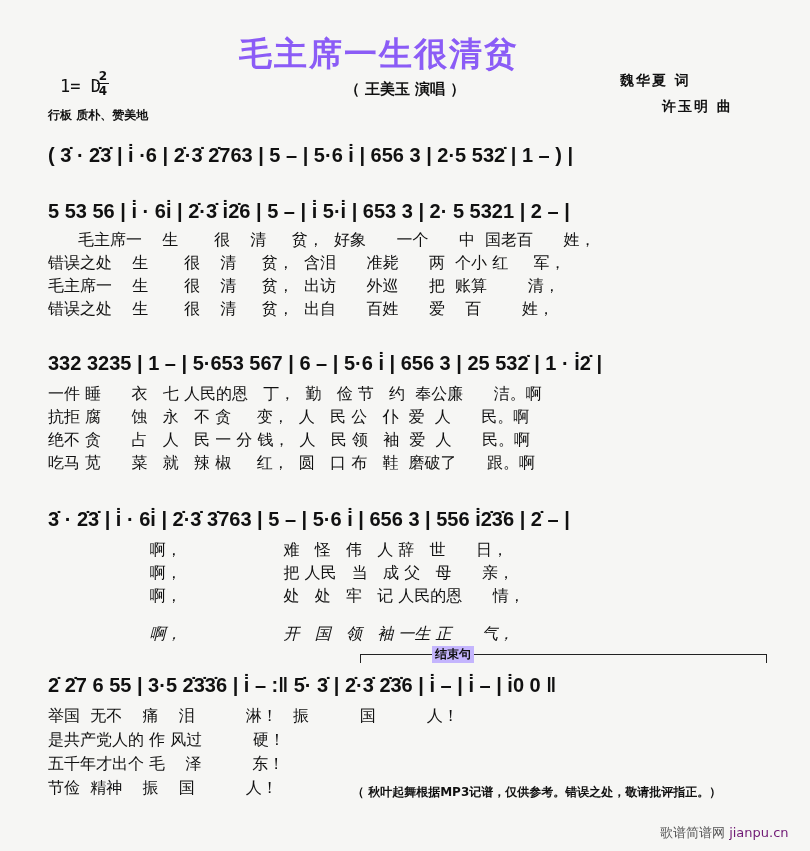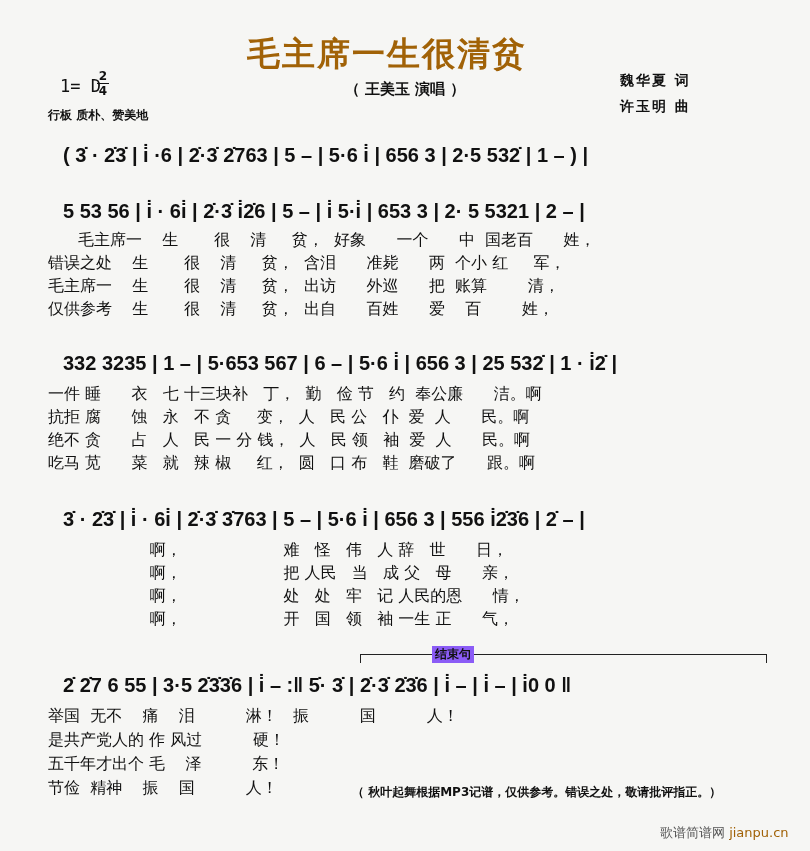--- a/index.html
+++ b/index.html
@@ -1,77 +1,77 @@
 <!DOCTYPE html>
 <html><head>
 <meta charset="utf-8">
 <style>
   html,body{margin:0;padding:0;}
   body{width:810px;height:851px;background:#f6f6f4;position:relative;overflow:hidden;
        font-family:"DejaVu Sans",sans-serif;color:#111;}
   .abs{position:absolute;}
-  .title{left:16px;width:742px;top:32px;text-align:center;font-size:33px;font-weight:bold;color:#a16207;letter-spacing:2px;}
+  .title{left:8px;width:742px;top:32px;text-align:center;font-size:33px;font-weight:bold;color:#8b5cf6;letter-spacing:2px;}
   .subtitle{left:0;width:810px;top:80px;text-align:center;font-size:15px;font-weight:bold;}
   .key{left:60px;top:76px;font-size:17px;font-family:"DejaVu Sans Mono",monospace;}
   .timesig{left:97px;top:70px;font-size:12px;font-weight:bold;line-height:12px;text-align:center;width:12px;}
   .timesig .line{border-top:1.5px solid #111;margin:1px 0;}
   .tempo{left:48px;top:107px;font-size:12px;font-weight:bold;}
   .credit{left:620px;font-size:14px;font-weight:bold;letter-spacing:2px;}
   .row{position:absolute;left:0;width:810px;}
-  .notes{position:absolute;left:48px;height:26px;font-family:"Liberation Sans",sans-serif;font-weight:bold;font-size:20px;white-space:nowrap;margin-left:15px;}
+  .notes{position:absolute;left:48px;height:26px;font-family:"Liberation Sans",sans-serif;font-weight:bold;font-size:20px;white-space:nowrap;}
   .lyric{position:absolute;left:48px;font-family:"DejaVu Serif",serif;font-size:16px;white-space:pre;letter-spacing:0px;}
   .bracket{border:1px solid #222;border-bottom:none;height:8px;}
-  .bracket-label{background:#8b5cf6;font-size:12px;font-weight:bold;padding:0 3px;}
+  .bracket-label{background:#c4b5fd;font-size:12px;font-weight:bold;padding:0 3px;}
   .footnote{font-size:12px;font-weight:bold;}
   .watermark{font-size:13px;color:#555;}
-  .watermark .url{color:#a16207;}
+  .watermark .url{color:#701a75;}
 </style>
 </head>
 <body>
 
 <div class="abs title">毛主席一生很清贫</div>
 <div class="abs subtitle">（ 王美玉  演唱 ）</div>
 
 <div class="abs key">1= D</div>
 <div class="abs timesig">
   <div>2</div>
   <div class="line"></div>
   <div>4</div>
 </div>
 <div class="abs tempo">行板  质朴、赞美地</div>
 
 <div class="abs credit" style="top:72px;">魏华夏  词</div>
-<div class="abs credit" style="top:98px;">许玉明  曲</div>
+<div class="abs credit" style="top:98px;margin-left:42px;">许玉明  曲</div>
 
 <div class="row" style="top:140px;">
   <div class="notes" style="top:4px;">( 3̇ · 2̇3̇ | i̇ ·6 | 2̇·3̇ 2̇763 | 5 – | 5·6 i̇ | 656 3 | 2·5 532̇ | 1 – ) |</div>
 </div>
 
 <div class="row" style="top:200px;">
   <div class="notes" style="top:0;">5 53 56 | i̇ · 6i̇ | 2̇·3̇ i̇2̇6 | 5 – | i̇ 5·i̇ | 653 3 | 2· 5 5321 | 2 – |</div>
   <div class="lyric" style="top:30px;margin-left:30px;">毛主席一    生       很    清     贫，  好象      一个      中  国老百      姓，</div>
   <div class="lyric" style="top:53px;">错误之处    生       很    清     贫，  含泪      准毙      两  个小 红     军，</div>
   <div class="lyric" style="top:76px;">毛主席一    生       很    清     贫，  出访      外巡      把  账算        清，</div>
-  <div class="lyric" style="top:99px;">仅供参考    生       很    清     贫，  出自      百姓      爱    百        姓，</div>
+  <div class="lyric" style="top:99px;">错误之处    生       很    清     贫，  出自      百姓      爱    百        姓，</div>
 </div>
 
 <div class="row" style="top:352px;">
   <div class="notes" style="top:0;">332 3235 | 1 – | 5·653 567 | 6 – | 5·6 i̇ | 656 3 | 25 532̇ | 1 · i̇2̇ |</div>
-  <div class="lyric" style="top:32px;">一件 睡      衣   七 十三块补   丁，  勤   俭 节   约  奉公廉      洁。啊</div>
+  <div class="lyric" style="top:32px;">一件 睡      衣   七 人民的恩   丁，  勤   俭 节   约  奉公廉      洁。啊</div>
   <div class="lyric" style="top:55px;text-align:right;">抗拒 腐      蚀   永   不 贪     变，  人   民 公   仆  爱  人      民。啊</div>
   <div class="lyric" style="top:78px;text-align:right;">绝不 贪      占   人   民 一 分 钱，  人   民 领   袖  爱  人      民。啊</div>
   <div class="lyric" style="top:101px;">吃马 苋      菜   就   辣 椒     红，  圆   口 布   鞋  磨破了      跟。啊</div>
 </div>
 
 <div class="row" style="top:508px;">
   <div class="notes" style="top:0;">3̇ · 2̇3̇ | i̇ · 6i̇ | 2̇·3̇ 3̇763 | 5 – | 5·6 i̇ | 656 3 | 556 i̇2̇3̇6 | 2̇ – |</div>
   <div class="lyric" style="top:32px;">                    啊，                    难   怪   伟   人 辞   世      日，</div>
   <div class="lyric" style="top:55px;">                    啊，                    把 人民   当   成 父   母      亲，</div>
   <div class="lyric" style="top:78px;">                    啊，                    处   处   牢   记 人民的恩      情，</div>
-  <div class="lyric" style="top:101px;">                    啊，                    开   国   领   袖 一生 正      气，</div>
+  <div class="lyric" style="top:116px;font-style:italic;">                    啊，                    开   国   领   袖 一生 正      气，</div>
 </div>
 
 <div class="abs bracket" style="left:360px;top:654px;width:405px;"></div>
 <div class="abs bracket-label" style="left:432px;top:646px;">结束句</div>
 
 <div class="row" style="top:674px;">
   <div class="notes" style="top:0;">2̇ 2̇7 6 55 | 3·5 2̇3̇3̇6 | i̇ – :‖ 5̇· 3̇ | 2̇·3̇ 2̇3̇6 | i̇ – | i̇ – | i̇0 0 ‖</div>
   <div class="lyric" style="top:32px;">举国  无不    痛    泪          淋！   振          国          人！</div>
   <div class="lyric" style="top:56px;">是共产党人的 作 风过          硬！</div>
   <div class="lyric" style="top:80px;">五千年才出个 毛    泽          东！</div>

